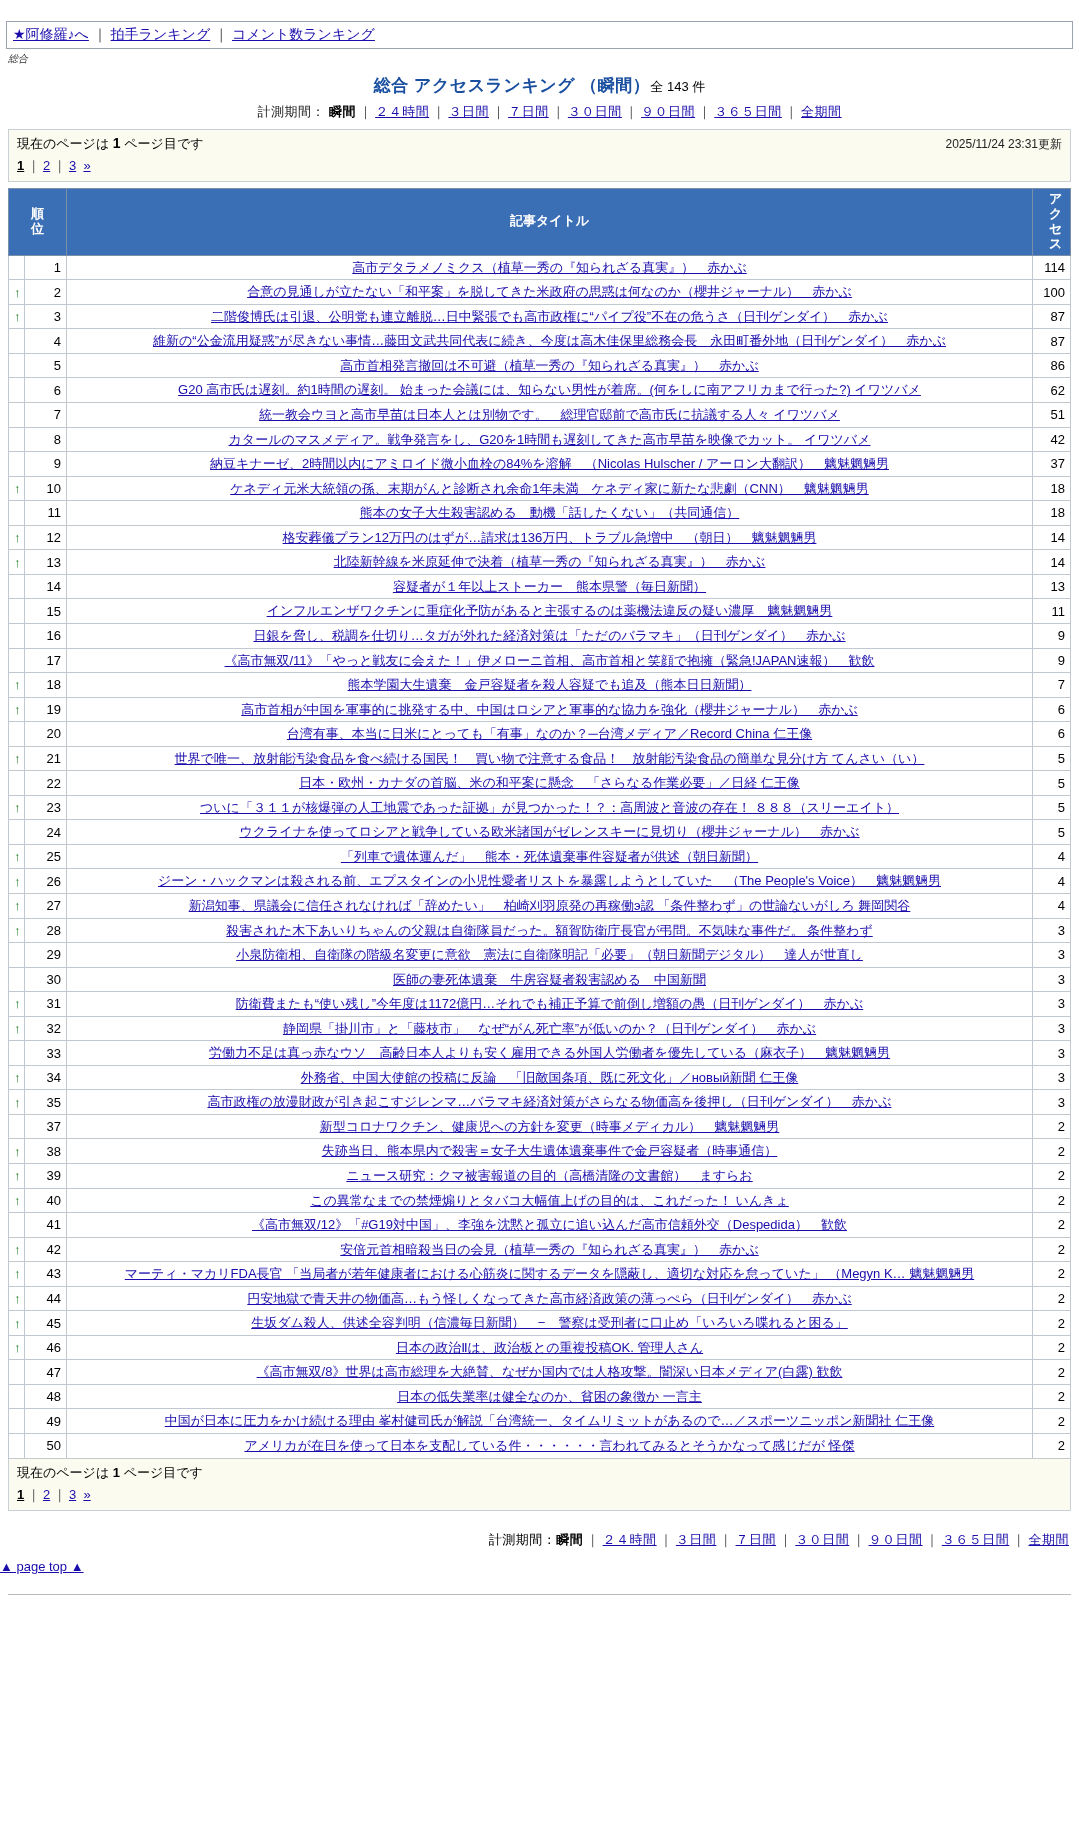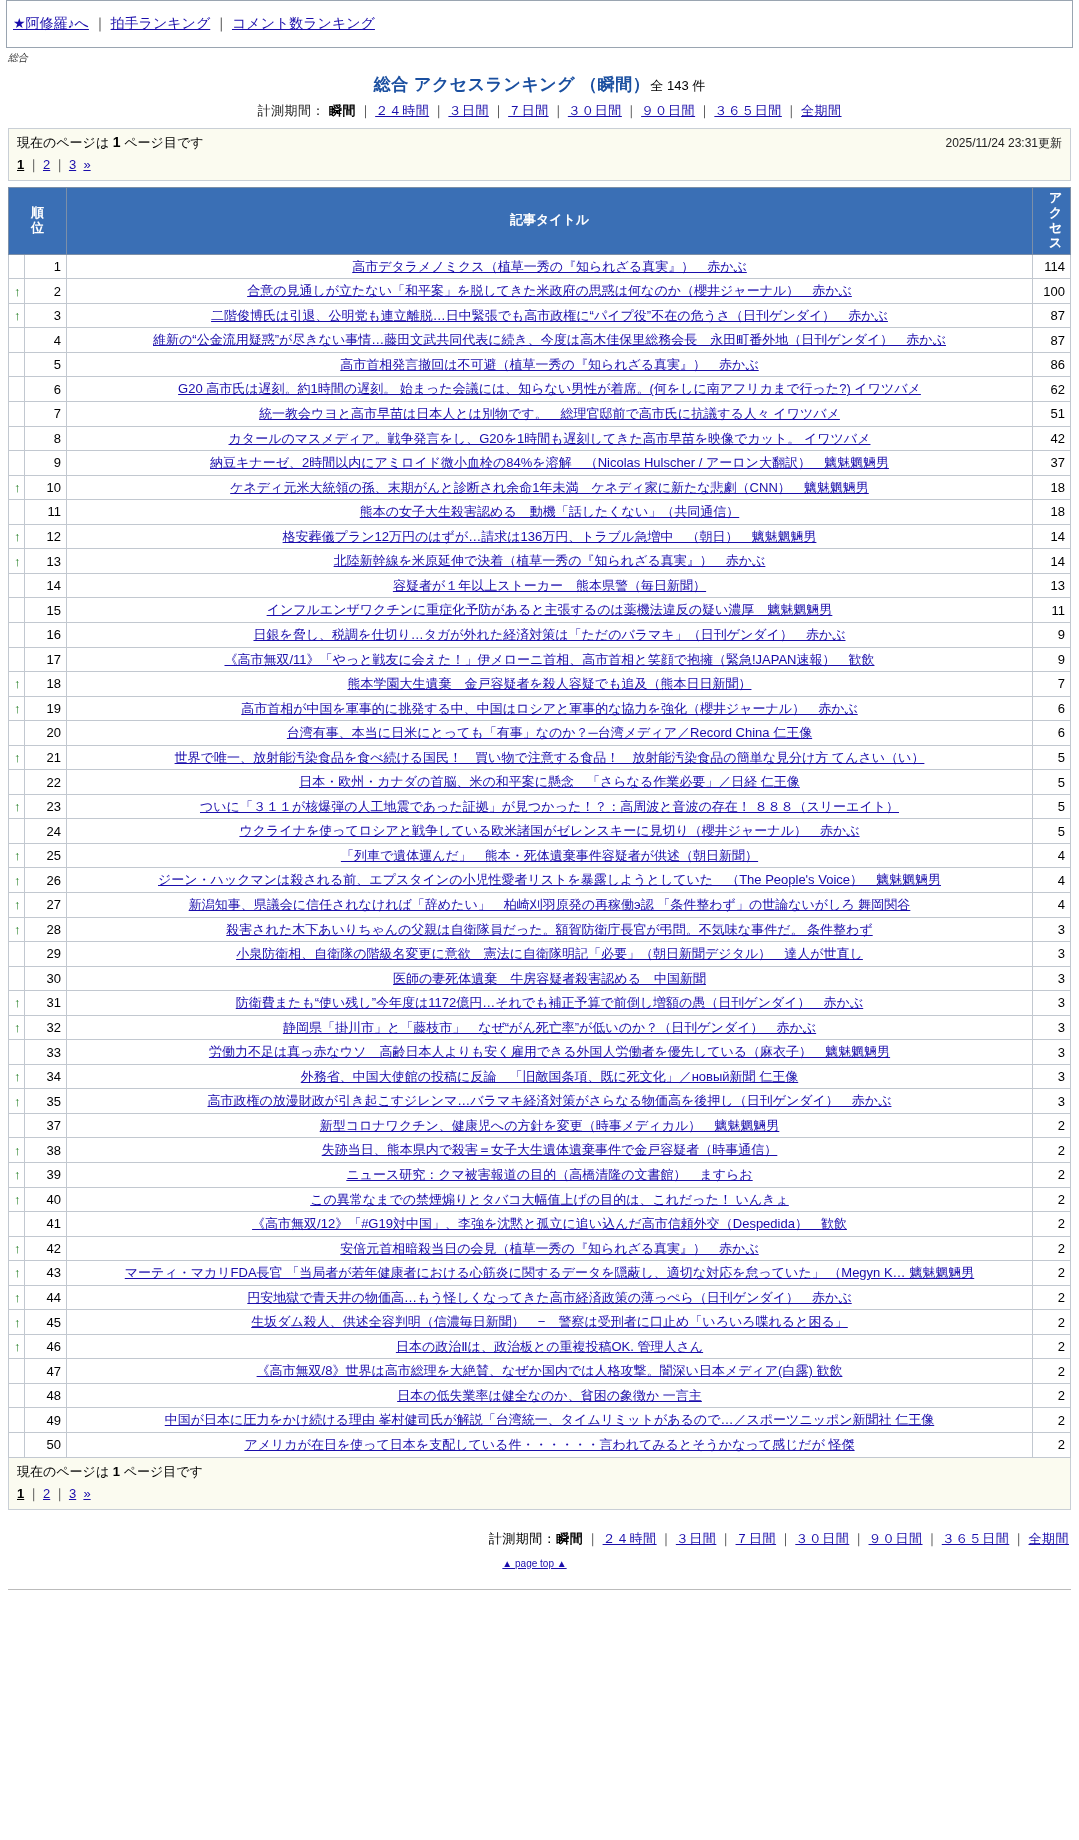--- a/index.html
+++ b/index.html
@@ -7,22 +7,22 @@
     width:1079px;
     background:#ffffff;
     font-family:"Liberation Sans","DejaVu Sans",sans-serif;
     font-size:13px;
     color:#000000;
   }
   a{color:#1a0dab;text-decoration:underline;}
   .topbar{
     border:1px solid #9aa5b1;
     background:#ffffff;
-    margin:0 6px 0 6px;
-    padding:14px 6px;
+    margin:21px 6px 0 6px;
+    padding:4px 6px;
     font-size:14px;
     white-space:nowrap;
   }
   .topbar a{color:#1a0dab;}
   .topbar .sep{color:#333;margin:0 4px;}
   .crumb{margin:3px 8px 2px 8px;font-size:10px;color:#333;font-style:italic;}
   .title-wrap{text-align:center;margin-top:8px;}
   .main-title{
     color:#1a4fa0;font-size:17px;font-weight:bold;letter-spacing:.5px;
   }
@@ -77,21 +77,21 @@
     border:1px solid #c9cfd6;background:#fbfbf0;margin:0 8px 0 8px;
     padding:5px 8px 6px 8px;border-top:none;
   }
   .bottom-period{
     text-align:right;margin:20px 10px 0 0;font-size:13px;letter-spacing:.5px;
   }
   .bottom-period a{color:#1a0dab;}
   .bottom-period .current{font-weight:bold;color:#000;}
   .bottom-period .bar{color:#333;margin:0 3px;}
   .pagetop{
-    text-align:center;margin:10px 10px 20px 0;font-size:10px;
+    text-align:left;margin:10px 10px 20px 0;font-size:13px;
   }
   .pagetop a{color:#1a0dab;}
   .hr-bottom{border:none;border-top:1px solid #bbb;margin:6px 8px 0 8px;}
 </style>
 </head>
 <body>
 
 <div class="topbar">
   <a href="#">★阿修羅♪へ</a><span class="sep">｜</span><a href="#">拍手ランキング</a><span class="sep">｜</span><a href="#">コメント数ランキング</a>
 </div>

